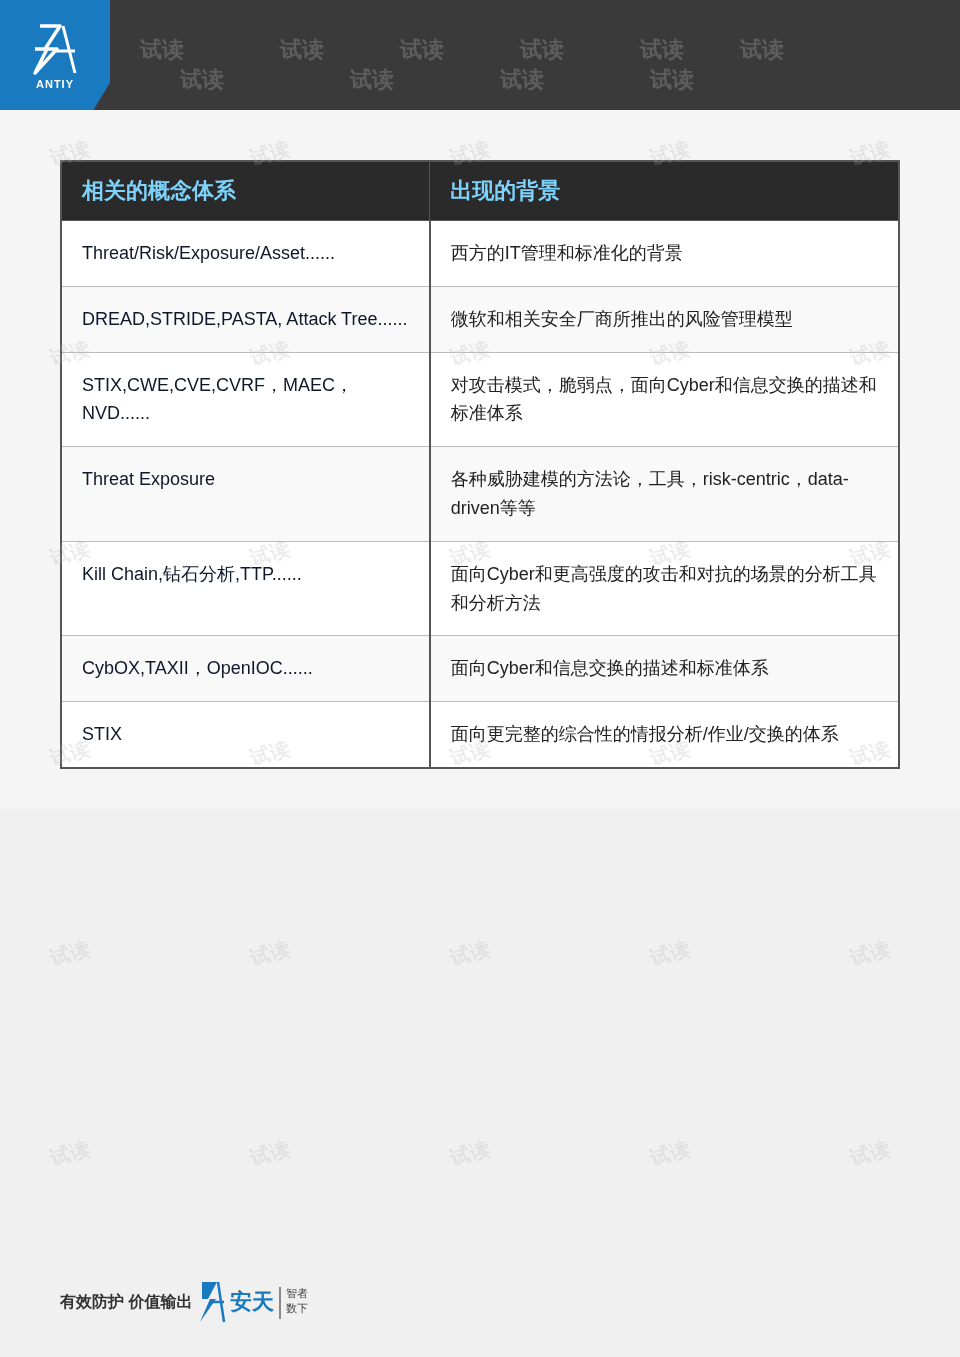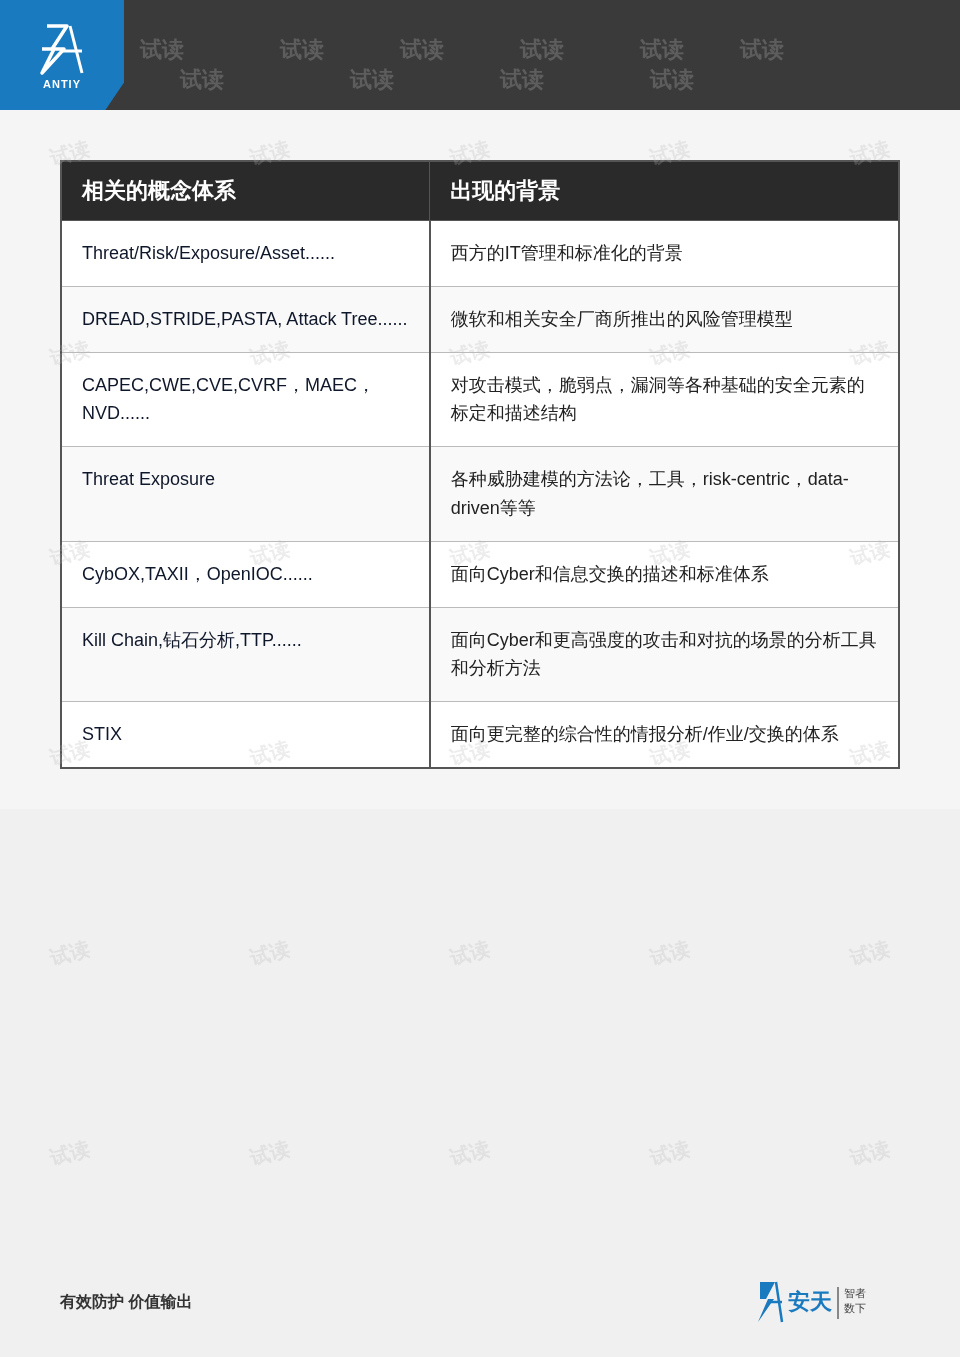--- a/index.html
+++ b/index.html
@@ -17,21 +17,21 @@
     .header {
       width: 100%;
       height: 110px;
       background: #3a3a3a;
       position: relative;
       display: flex;
       align-items: center;
     }
 
     .logo-box {
-      width: 124px;
+      width: 110px;
       height: 110px;
       background: #1a7abf;
       display: flex;
       flex-direction: column;
       align-items: center;
       justify-content: center;
       position: relative;
       clip-path: polygon(0 0, 100% 0, 100% 75%, 85% 100%, 0 100%);
     }
 
@@ -89,21 +89,21 @@
     
     .concept-table {
       width: 100%;
       border-collapse: collapse;
       background: white;
       border: 2px solid #555;
     }
 
     .concept-table th {
       background: #2a2a2a;
-      color: #ffffff;
+      color: #7dd3fc;
       font-size: 22px;
       font-weight: bold;
       padding: 14px 20px;
       text-align: left;
       border: 1px solid #555;
     }
 
     .concept-table td {
       padding: 18px 20px;
       border: 1px solid #bbb;
@@ -130,21 +130,20 @@
 
     
     .footer {
       position: absolute;
       bottom: 30px;
       left: 0;
       right: 0;
       padding: 0 60px;
       display: flex;
       align-items: center;
-      justify-content: space-between;
     }
 
     .footer-left {
       font-size: 16px;
       color: #333;
       font-weight: bold;
     }
 
     .footer-right {
       display: flex;
@@ -236,34 +235,34 @@
     <tbody id="table-body">
     <tr>
           <td>Threat/Risk/Exposure/Asset......</td>
           <td>西方的IT管理和标准化的背景</td>
         </tr>
         <tr>
           <td>DREAD,STRIDE,PASTA, Attack Tree......</td>
           <td>微软和相关安全厂商所推出的风险管理模型</td>
         </tr>
         <tr>
-          <td>CAPEC,CWE,CVE,CVRF，MAEC，NVD......</td>
-          <td>对攻击模式，脆弱点，漏洞等各种基础的安全元素的标定和描述结构</td>
+          <td>STIX,CWE,CVE,CVRF，MAEC，NVD......</td>
+          <td>对攻击模式，脆弱点，面向Cyber和信息交换的描述和标准体系</td>
         </tr>
         <tr>
           <td>Threat Exposure</td>
           <td>各种威胁建模的方法论，工具，risk-centric，data-driven等等</td>
         </tr>
         <tr>
+          <td>Kill Chain,钻石分析,TTP......</td>
+          <td>面向Cyber和更高强度的攻击和对抗的场景的分析工具和分析方法</td>
+        </tr>
+        <tr>
           <td>CybOX,TAXII，OpenIOC......</td>
           <td>面向Cyber和信息交换的描述和标准体系</td>
-        </tr>
-        <tr>
-          <td>Kill Chain,钻石分析,TTP......</td>
-          <td>面向Cyber和更高强度的攻击和对抗的场景的分析工具和分析方法</td>
         </tr>
         <tr>
           <td>STIX</td>
           <td>面向更完整的综合性的情报分析/作业/交换的体系</td>
         </tr>
       </tbody>
   </table>
 </div>
 
 <div class="footer">

